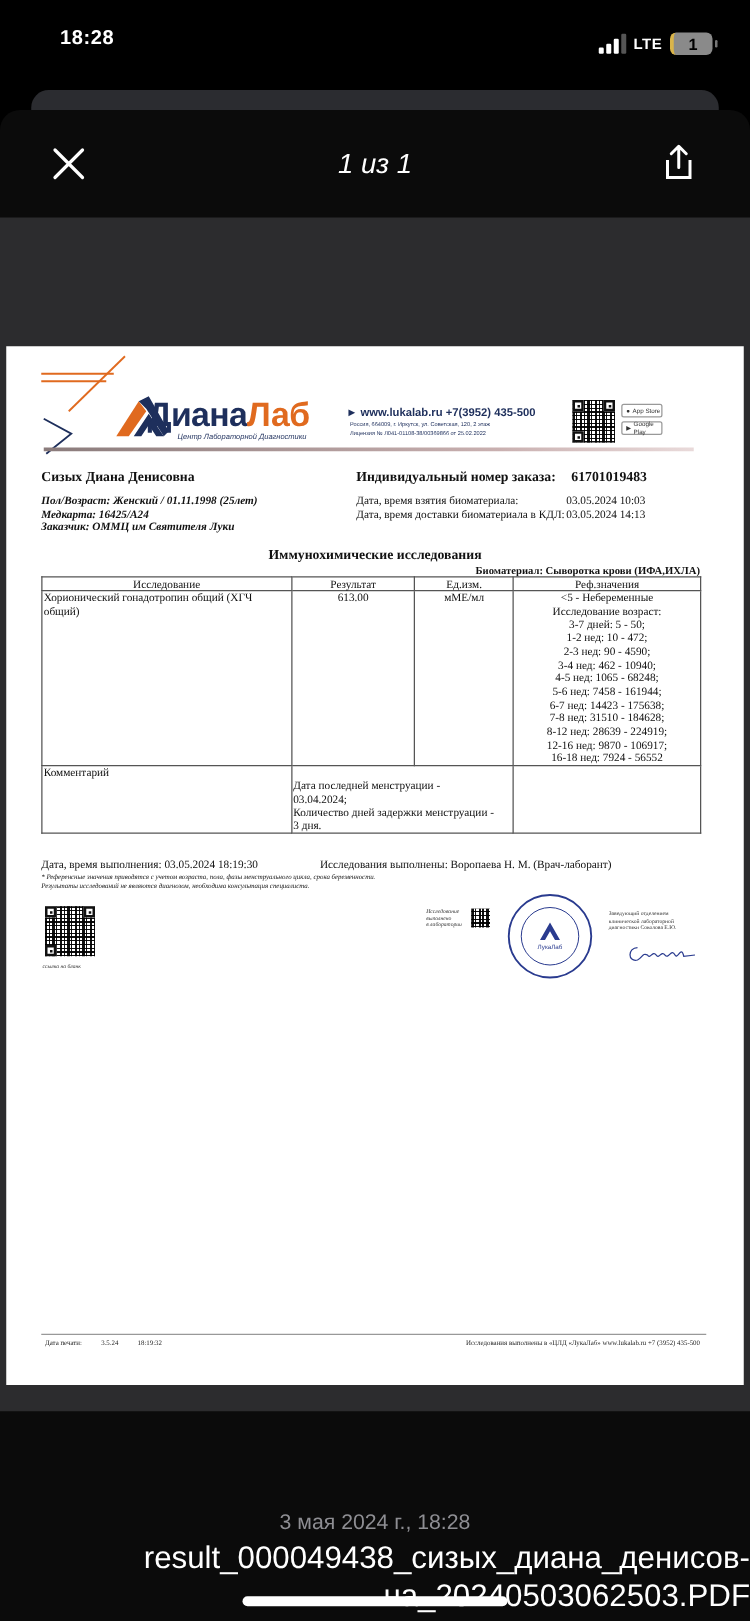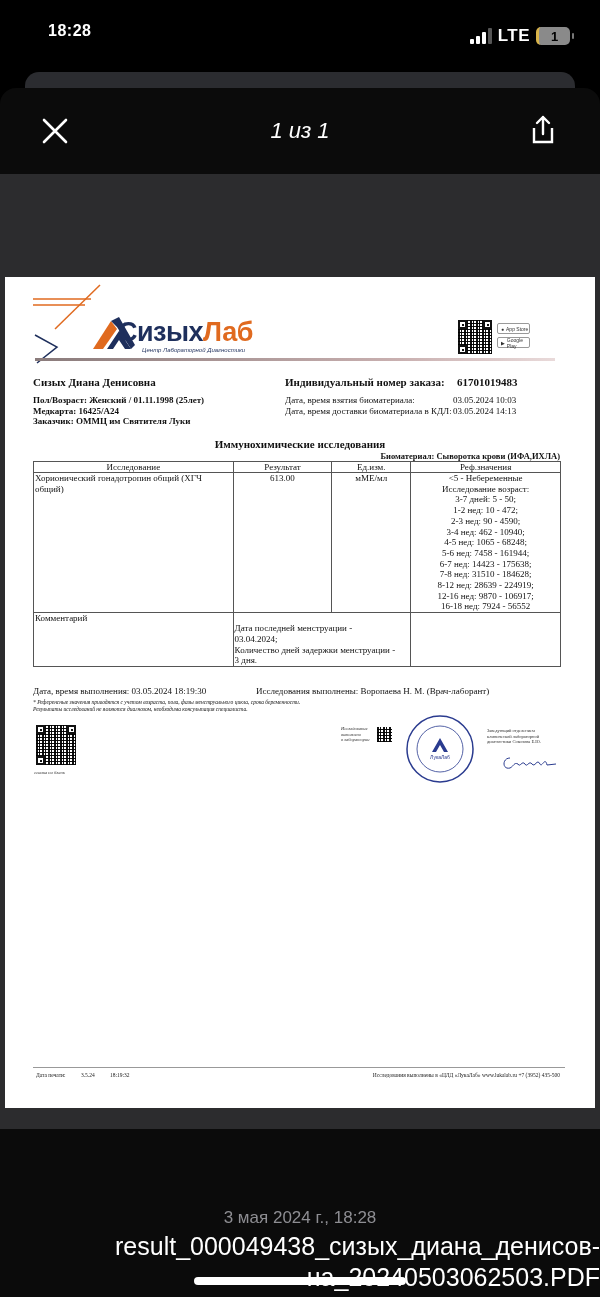--- a/index.html
+++ b/index.html
@@ -6,21 +6,21 @@
   html, body { width: 600px; height: 1297px; background: #000; overflow: hidden; }
   body { position: relative; font-family: "Liberation Sans", sans-serif; color: #fff; }
 
   
   .status-bar { position: absolute; top: 0; left: 0; width: 600px; height: 75px; }
   .status-time { position: absolute; left: 48px; top: 22px; font-size: 16px; font-weight: bold; letter-spacing: 0.5px; }
   .status-right { position: absolute; right: 30px; top: 26px; display: flex; align-items: center; gap: 6px; }
   .signal { display: flex; align-items: flex-end; gap: 2px; height: 16px; }
   .signal span { display: block; width: 4px; background: #fff; border-radius: 1px; }
   .signal span.off { background: #555; }
-  .lte { font-size: 17px; font-weight: bold; letter-spacing: 0.5px; }
+  .lte { font-size: 12px; font-weight: bold; letter-spacing: 0.5px; }
   .battery { position: relative; width: 34px; height: 18px; background: #8a8a8a; border-radius: 5px; display: flex; align-items: center; justify-content: center; color: #000; font-size: 13px; font-weight: bold; border-left: 3px solid #d9b44a; }
   .battery::after { content: ""; position: absolute; right: -4px; top: 6px; width: 2px; height: 6px; background: #777; border-radius: 1px; }
 
   
   .sheet-back { position: absolute; left: 25px; top: 72px; width: 550px; height: 40px; background: #2b2c30; border-radius: 14px 14px 0 0; }
 
   
   .modal { position: absolute; left: 0; top: 88px; width: 600px; height: 1209px; background: #0b0b0b; border-radius: 16px 16px 0 0; }
   .nav { position: absolute; top: 0; left: 0; width: 600px; height: 86px; }
   .close-btn { position: absolute; left: 40px; top: 28px; width: 30px; height: 30px; cursor: pointer; }
@@ -44,21 +44,21 @@
         repeating-linear-gradient(90deg, #111 0 2px, #fff 2px 3px, #111 3px 4px, #fff 4px 6px),
         repeating-linear-gradient(0deg, #111 0 1px, #fff 1px 3px);
         background-blend-mode: multiply; }
   .qr .fp { position: absolute; width: 9px; height: 9px; border: 2px solid #111; background: #fff; }
   .qr .fp::after { content: ""; position: absolute; left: 1.5px; top: 1.5px; width: 2px; height: 2px; background: #111; }
   .qr-top { left: 453px; top: 43px; width: 34px; height: 34px; }
   .store-badge { position: absolute; left: 492px; width: 33px; height: 11px; border: 1px solid #999; border-radius: 2px; font-family: "Liberation Sans", sans-serif; font-size: 5px; color: #333; display: flex; align-items: center; padding-left: 3px; gap: 2px; }
   .hdr-line { position: absolute; left: 30px; top: 81px; width: 520px; height: 3px; background: linear-gradient(90deg, #8a7b7b, #c9b0b0 70%, #e9dada); }
 
   .patient { position: absolute; left: 28px; top: 99px; font-size: 11px; font-weight: bold; }
-  .pinfo { position: absolute; left: 28px; top: 118px; font-size: 9px; font-weight: bold; line-height: 10.5px; }
+  .pinfo { position: absolute; left: 28px; top: 118px; font-size: 9px; font-weight: bold; line-height: 10.5px; font-style: italic; }
   .order-lbl { position: absolute; left: 280px; top: 99px; font-size: 11px; font-weight: bold; }
   .order-num { position: absolute; left: 452px; top: 99px; font-size: 11px; font-weight: bold; }
   .dates { position: absolute; left: 280px; top: 118px; font-size: 9px; line-height: 10.5px; }
   .dates .row { display: flex; }
   .dates .k { width: 168px; white-space: nowrap; }
 
   .section-title { position: absolute; left: 0; width: 590px; top: 161px; text-align: center; font-size: 11px; font-weight: bold; }
   .biomat { position: absolute; right: 35px; top: 174px; font-size: 8.5px; font-weight: bold; }
 
   table.res { position: absolute; left: 28px; top: 184px; width: 528px; border-collapse: collapse; font-size: 9px; }
@@ -137,22 +137,27 @@
           <path d="M28 22 L86 22" stroke="#e06a1f" stroke-width="1.5"></path>
           <path d="M28 28 L80 28" stroke="#e06a1f" stroke-width="1.5"></path>
           <path d="M50 52 L95 8" stroke="#e06a1f" stroke-width="1.5"></path>
           <path d="M30 58 L52 70 L32 86" stroke="#1e2f5c" stroke-width="1.5" fill="none"></path>
         </svg>
         <svg style="position:absolute;left:86px;top:38px" width="46" height="36" viewBox="0 0 46 36">
           <path d="M2 34 L20 6 L26 14 L12 34 Z" fill="#e06a1f"></path>
           <path d="M16 34 L28 16 L40 34 L34 34 L28 25 L22 34 Z" fill="#1e2f5c"></path>
           <path d="M20 6 L28 2 L44 30 L40 34 L26 12 Z" fill="#1e2f5c"></path>
         </svg>
-        <div class="logo-text"><span class="a">Сизых</span><span class="b">Лаб</span></div>
+        <div class="logo-text"><span class="a">Диана</span><span class="b">Лаб</span></div>
         <div class="logo-sub">Центр Лабораторной Диагностики</div>
+        <div class="contact">
+          <div class="l1">► www.lukalab.ru   +7(3952) 435-500</div>
+          <div class="l2">Россия, 664009, г. Иркутск, ул. Советская, 120, 2 этаж</div>
+          <div class="l3">Лицензия № Л041-01108-38/00369866 от 25.02.2022</div>
+        </div>
         <div class="qr qr-top">
           <div class="fp" style="left:0;top:0"></div>
             <div class="fp" style="right:0;top:0"></div>
             <div class="fp" style="left:0;bottom:0"></div>
         </div>
         <div class="store-badge" style="top:46px">
             <span>●</span>
             <span>App Store</span>
           </div>
         <div class="store-badge" style="top:60px">

